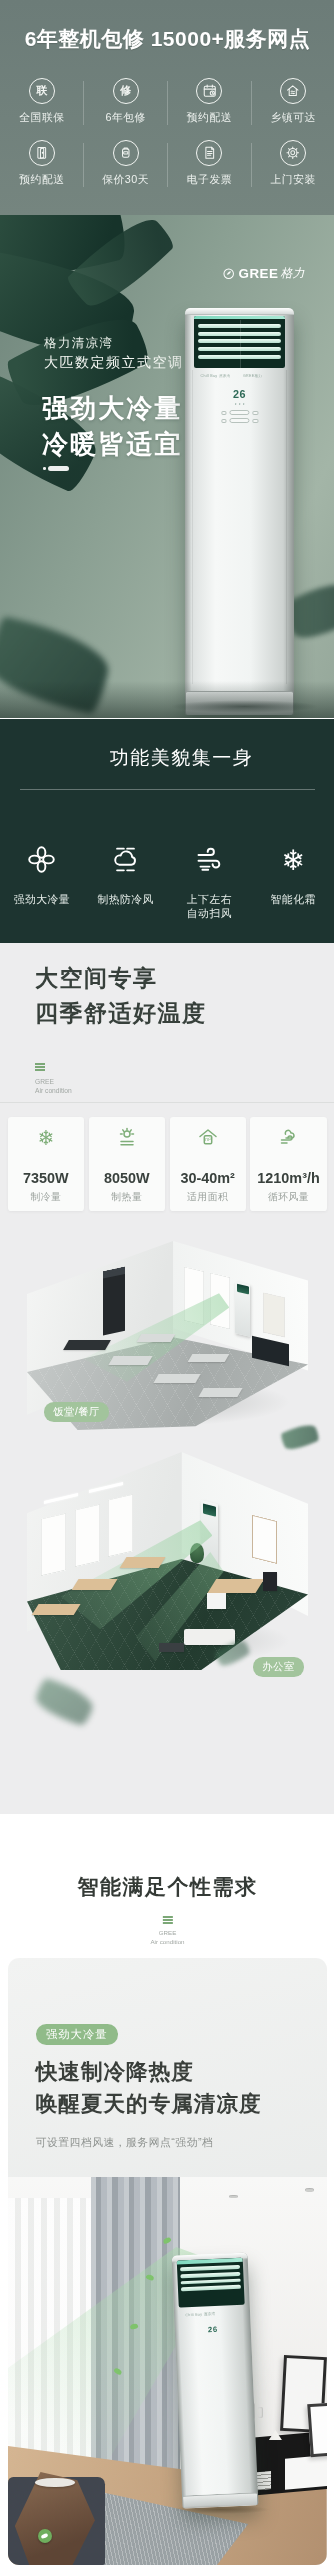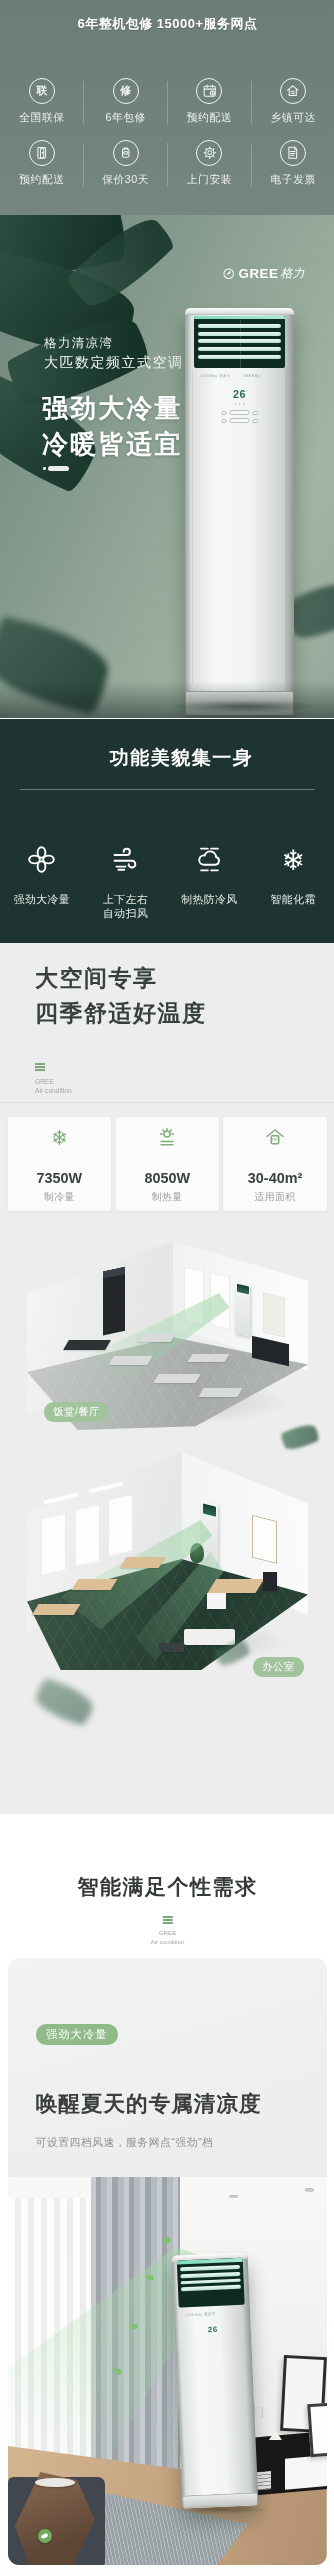--- a/index.html
+++ b/index.html
@@ -3,21 +3,21 @@
 <meta charset="utf-8">
 <style>
   * { margin:0; padding:0; box-sizing:border-box; }
   html,body { background:#fff; }
   body { font-family:"Liberation Sans","DejaVu Sans",sans-serif; }
   .page { position:relative; width:335px; height:2592px; overflow:hidden; background:#fff; margin:0 auto; }
   .abs { position:absolute; }
 
   
   .banner { top:0; left:0; width:335px; height:215px; background:linear-gradient(#6c7c78,#75857f); }
-  .banner-title { top:15px; left:0; width:100%; text-align:center; color:#fff; font-size:13px; font-weight:bold; letter-spacing:0.5px; text-shadow:0 0.5px 1px rgba(0,0,0,.15); }
+  .banner-title { top:25px; left:0; width:100%; text-align:center; color:#fff; font-size:21px; font-weight:bold; letter-spacing:0.5px; text-shadow:0 0.5px 1px rgba(0,0,0,.15); }
   .svc-grid { top:78px; left:0; width:335px; display:grid; grid-template-columns:repeat(4,1fr); row-gap:15.5px; position:absolute; }
   .svc-item { display:flex; flex-direction:column; align-items:center; position:relative; }
   .svc-item:not(:nth-child(4n))::after { content:''; position:absolute; right:0; top:3.1px; height:44px; width:0.5px; background:rgba(255,255,255,.22); }
   .svc-circle { width:26px; height:26px; border:1px solid #f2f5f2; border-radius:50%; display:flex; align-items:center; justify-content:center; color:#f2f5f2; font-size:10.8px; font-weight:bold; }
   .svc-label { margin-top:6.7px; color:#eef2ef; font-size:10.8px; letter-spacing:0.5px; }
   .svc-circle svg { width:15.5px; height:15.5px; stroke:#f2f5f2; fill:none; stroke-width:1.6; stroke-linecap:round; stroke-linejoin:round; }
 
   
   .hero { top:215px; left:0; width:335px; height:503px; background:linear-gradient(115deg,#6f857b 0%,#8ba093 42%,#a3b5a7 78%,#95a79a 100%); overflow:hidden; }
   .leaf { position:absolute; background:linear-gradient(120deg,#2e5041 10%,#16332a 85%); border-radius:6% 94% 8% 92% / 55% 45% 60% 40%; }
@@ -48,21 +48,21 @@
   .ac-btnrow { position:absolute; left:50%; transform:translateX(-50%); display:flex; gap:2.6px; align-items:center; }
   .ac-btnrow .sq { width:5.7px; height:4.1px; border:0.5px solid #b7c2bd; border-radius:1px; background:#f4f6f5; }
   .ac-btnrow .wide { width:20.6px; height:5.2px; border:0.5px solid #b7c2bd; border-radius:2.6px; background:#f6f8f7; }
   .ac-seam { position:absolute; top:62px; bottom:31px; width:0.5px; background:rgba(0,0,0,.07); }
   .ac-base { position:absolute; bottom:0; left:1px; right:1px; height:24px; border-radius:2.1px 2.1px 3.1px 3.1px; background:linear-gradient(#e8ebea,#bfc4c2); border-top:0.5px solid #aab0ae; }
   .hero-floor { position:absolute; bottom:0; left:0; width:100%; height:37px; background:linear-gradient(rgba(32,50,42,0),rgba(20,36,30,.55)); }
   .ac-shadow { position:absolute; left:170px; top:485px; width:149px; height:13.4px; background:radial-gradient(ellipse at center,rgba(10,24,18,.5),rgba(10,24,18,0) 70%); }
 
   
   .features { top:719px; left:0; width:335px; height:224px; background:#1d3430; }
-  .feat-title { top:26px; left:0; width:100%; text-align:center; color:#fff; font-size:19px; font-weight:bold; letter-spacing:1.5px; position:absolute;padding-left:28px; }
+  .feat-title { top:26px; left:0; width:100%; text-align:center; color:#fff; font-size:19px; font-weight:normal; letter-spacing:1.5px; position:absolute;padding-left:28px; }
   .feat-divider { top:70px; left:19.6px; right:19.6px; height:0.5px; background:rgba(255,255,255,.32); position:absolute; }
   .feat-grid { top:123px; left:0; width:335px; display:grid; grid-template-columns:repeat(4,1fr); position:absolute; }
   .feat-item { display:flex; flex-direction:column; align-items:center; }
   .feat-icon { height:33px; display:flex; align-items:flex-end; justify-content:center; }
   .feat-icon svg { width:31px; height:31px; stroke:#fff; fill:none; stroke-width:1.5; stroke-linecap:round; stroke-linejoin:round; }
   .feat-icon .glyph { font-family:"DejaVu Sans",sans-serif; font-size:28px; color:#fff; line-height:1; }
   .feat-label { margin-top:16.5px; text-align:center; color:#e7eeea; font-size:10.8px; line-height:14.4px; letter-spacing:0.5px; }
 
   
   .space { top:943px; left:0; width:335px; height:871px; background:#ededee; overflow:hidden; }
@@ -203,45 +203,45 @@
               <rect x="7" y="6" width="10" height="13" rx="2.5"></rect>
               <path d="M9.5 6 V4.5 h5 V6"></path>
               <rect x="8.8" y="10.5" width="6.4" height="3.6" rx="1"></rect>
             </svg>
         </div>
         <div class="svc-label">保价30天</div>
       </div>
       <div class="svc-item">
         <div class="svc-circle">
           <svg viewBox="0 0 24 24">
+              <path d="M6 3.5 h9 l3 3 V20.5 H6 Z"></path>
+              <path d="M15 3.5 V6.5 H18"></path>
+              <line x1="8.5" y1="10" x2="15.5" y2="10"></line>
+              <line x1="8.5" y1="13" x2="15.5" y2="13"></line>
+              <line x1="8.5" y1="16" x2="13.5" y2="16"></line>
+            </svg>
+        </div>
+        <div class="svc-label">电子发票</div>
+      </div>
+      <div class="svc-item">
+        <div class="svc-circle">
+          <svg viewBox="0 0 24 24">
               <circle cx="12" cy="12" r="3"></circle>
               <circle cx="12" cy="12" r="6.5"></circle>
               <line x1="18.5" y1="12" x2="21" y2="12"></line>
               <line x1="16.6" y1="16.6" x2="18.4" y2="18.4"></line>
               <line x1="12" y1="18.5" x2="12" y2="21"></line>
               <line x1="7.4" y1="16.6" x2="5.6" y2="18.4"></line>
               <line x1="5.5" y1="12" x2="3" y2="12"></line>
               <line x1="7.4" y1="7.4" x2="5.6" y2="5.6"></line>
               <line x1="12" y1="5.5" x2="12" y2="3"></line>
               <line x1="16.6" y1="7.4" x2="18.4" y2="5.6"></line>
             </svg>
         </div>
         <div class="svc-label">上门安装</div>
-      </div>
-      <div class="svc-item">
-        <div class="svc-circle">
-          <svg viewBox="0 0 24 24">
-              <path d="M6 3.5 h9 l3 3 V20.5 H6 Z"></path>
-              <path d="M15 3.5 V6.5 H18"></path>
-              <line x1="8.5" y1="10" x2="15.5" y2="10"></line>
-              <line x1="8.5" y1="13" x2="15.5" y2="13"></line>
-              <line x1="8.5" y1="16" x2="13.5" y2="16"></line>
-            </svg>
-        </div>
-        <div class="svc-label">电子发票</div>
       </div>
     </div>
   </div>
 
   <div class="abs hero">
     <div class="leaf" style="left:-31px;top:-15.5px;width:155px;height:77px;transform:rotate(-14deg);"></div>
     <div class="leaf" style="left:-36px;top:46px;width:170px;height:88px;transform:rotate(9deg);"></div>
     <div class="leaf" style="left:10.3px;top:113px;width:137px;height:67px;transform:rotate(-28deg);"></div>
     <div class="leaf" style="left:-31px;top:180px;width:129px;height:77px;transform:rotate(24deg);opacity:.95;"></div>
     <div class="leaf" style="left:67px;top:20.6px;width:108px;height:52px;transform:rotate(-44deg);opacity:.9;"></div>
@@ -317,42 +317,42 @@
             </svg>
         </div>
         <div class="feat-label">
             <div>强劲大冷量</div>
             <div></div>
           </div>
       </div>
       <div class="feat-item">
         <div class="feat-icon">
           <svg viewBox="0 0 24 24">
+              <path d="M7 16 h9.5 a3 3 0 0 0 .6 -5.9 a4.5 4.5 0 0 0 -8.8 -1.2 a3.3 3.3 0 0 0 -1.3 7.1 Z"></path>
+              <path d="M5.5 3.6 h5.2 M13.3 3.6 h5.2"></path>
+              <path d="M5.5 20.4 h5.2 M13.3 20.4 h5.2"></path>
+            </svg>
+        </div>
+        <div class="feat-label">
+            <div>制热防冷风</div>
+            <div></div>
+          </div>
+      </div>
+      <div class="feat-item">
+        <div class="feat-icon">
+          <svg viewBox="0 0 24 24">
               <path d="M3.5 8.5 h9.5 a2.4 2.4 0 1 0 -2.4 -2.4"></path>
               <path d="M3.5 13 h13.5 a2.6 2.6 0 1 1 -2.6 2.6"></path>
               <path d="M5 17.5 h7"></path>
               <path d="M6.5 20 h4.5"></path>
             </svg>
         </div>
         <div class="feat-label">
             <div>上下左右</div>
             <div>自动扫风</div>
-          </div>
-      </div>
-      <div class="feat-item">
-        <div class="feat-icon">
-          <svg viewBox="0 0 24 24">
-              <path d="M7 16 h9.5 a3 3 0 0 0 .6 -5.9 a4.5 4.5 0 0 0 -8.8 -1.2 a3.3 3.3 0 0 0 -1.3 7.1 Z"></path>
-              <path d="M5.5 3.6 h5.2 M13.3 3.6 h5.2"></path>
-              <path d="M5.5 20.4 h5.2 M13.3 20.4 h5.2"></path>
-            </svg>
-        </div>
-        <div class="feat-label">
-            <div>制热防冷风</div>
-            <div></div>
           </div>
       </div>
       <div class="feat-item">
         <div class="feat-icon">
             <span class="glyph">❄</span>
           </div>
         <div class="feat-label">
             <div>智能化霜</div>
             <div></div>
           </div>
@@ -401,20 +401,31 @@
       <div class="spec-card">
         <div class="spec-icon">
           <svg viewBox="0 0 24 24">
               <path d="M4 10.5 L12 4 L20 10.5"></path>
               <rect x="8.3" y="9.8" width="7.4" height="7.9" rx="1.2"></rect>
               <text x="12" y="15.3" text-anchor="middle" font-size="4.8" fill="#7fae79" stroke="none" font-family="Liberation Sans, sans-serif">m²</text>
             </svg>
         </div>
         <div class="spec-value">30-40m²</div>
         <div class="spec-label">适用面积</div>
+      </div>
+      <div class="spec-card">
+        <div class="spec-icon">
+          <svg viewBox="0 0 24 24">
+              <path d="M8.5 8.2 a2.8 2.8 0 1 1 5.4 -1.1 a2.5 2.5 0 1 1 1.1 4.9 H9"></path>
+              <path d="M4.5 14 h8.5 a2 2 0 1 0 -2 -2"></path>
+              <path d="M4.5 17 h5.5"></path>
+            </svg>
+        </div>
+        <div class="spec-value">1210m³/h</div>
+        <div class="spec-label">循环风量</div>
       </div>
     </div>
 
     <div class="iso" style="left:27px;top:286px;width:281px;height:201px;">
       <div class="room-shadow" style="left:6%;top:74%;width:88%;height:24%;"></div>
       <div class="wallL1"></div>
       <div class="wallR1"></div>
       <div class="floor1"></div>
       <div class="iso-win" style="left:56%;top:20%;width:7%;height:27%;transform:skewY(13deg);"></div>
       <div class="iso-win" style="left:65%;top:23%;width:7%;height:26%;transform:skewY(13deg);"></div>
@@ -470,20 +481,21 @@
         <i></i>
         <i></i>
       </div>
     <div class="brand-small" style="left:0;top:115px;width:100%;text-align:center;font-size:6.2px;">
       <div>GREE</div>
       <div>Air condition</div>
     </div>
 
     <div class="smart-card">
       <div class="badge">强劲大冷量</div>
+      <div class="smart-h1">快速制冷降热度</div>
       <div class="smart-h2">唤醒夏天的专属清凉度</div>
       <div class="smart-desc">可设置四档风速，服务网点“强劲”档</div>
 
       <div class="photo">
         <div class="downlight" style="left:221px;top:17.5px;"></div>
         <div class="downlight" style="left:297px;top:11.3px;"></div>
         <div class="sheer"></div>
         <div class="curtain"></div>
         <div class="flow"></div>
         <div class="leaf-bit" style="left:155px;top:61px;transform:rotate(-30deg);"></div>

